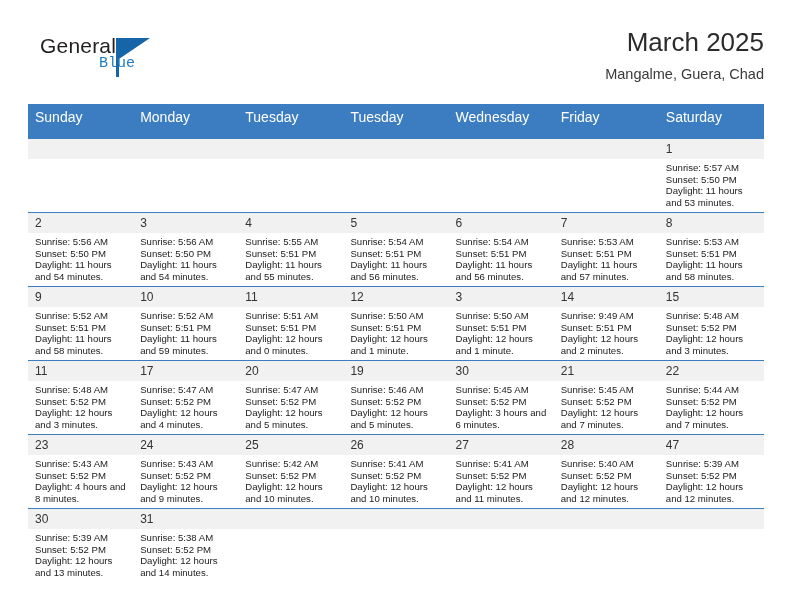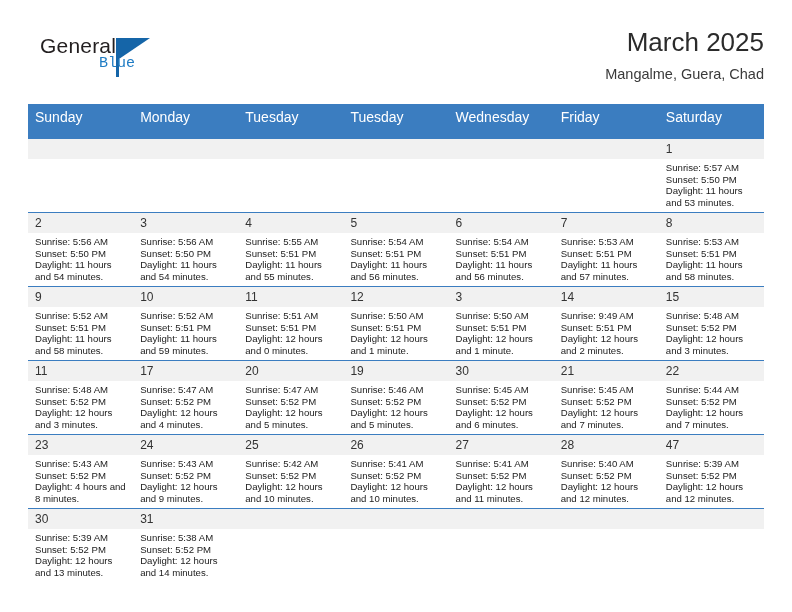--- a/index.html
+++ b/index.html
@@ -358,21 +358,21 @@
               <div>Sunrise: 5:46 AM</div>
               <div>Sunset: 5:52 PM</div>
               <div class="wrap">Daylight: 12 hours and 5 minutes.</div>
             </div>
           </td>
           <td>
             <div class="daynum">30</div>
             <div class="details">
               <div>Sunrise: 5:45 AM</div>
               <div>Sunset: 5:52 PM</div>
-              <div class="wrap">Daylight: 12 hours and 6 minutes.</div>
+              <div class="wrap">Daylight: 3 hours and 6 minutes.</div>
             </div>
           </td>
           <td>
             <div class="daynum">21</div>
             <div class="details">
               <div>Sunrise: 5:45 AM</div>
               <div>Sunset: 5:52 PM</div>
               <div class="wrap">Daylight: 12 hours and 7 minutes.</div>
             </div>
           </td>

